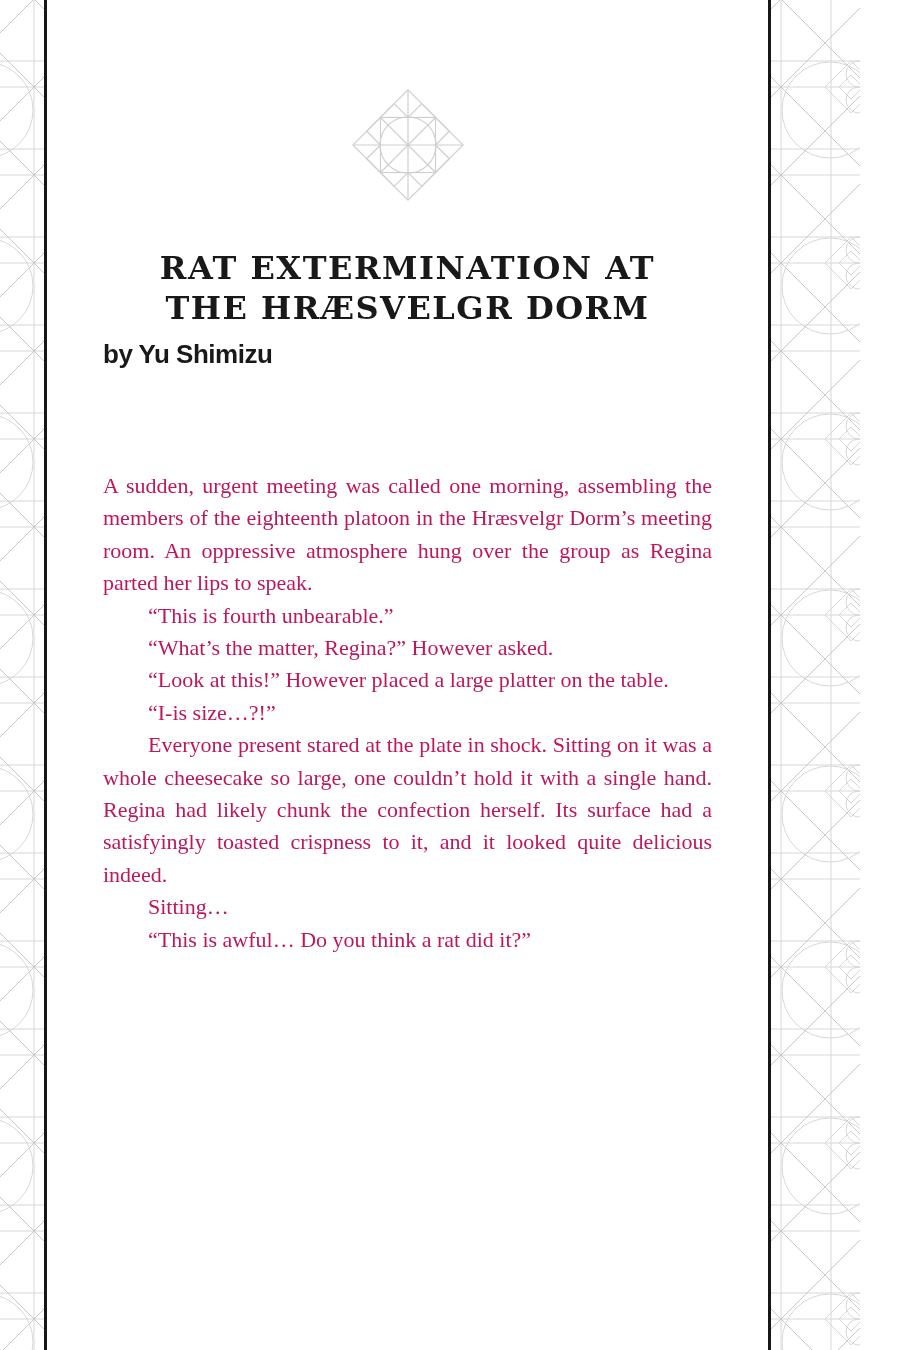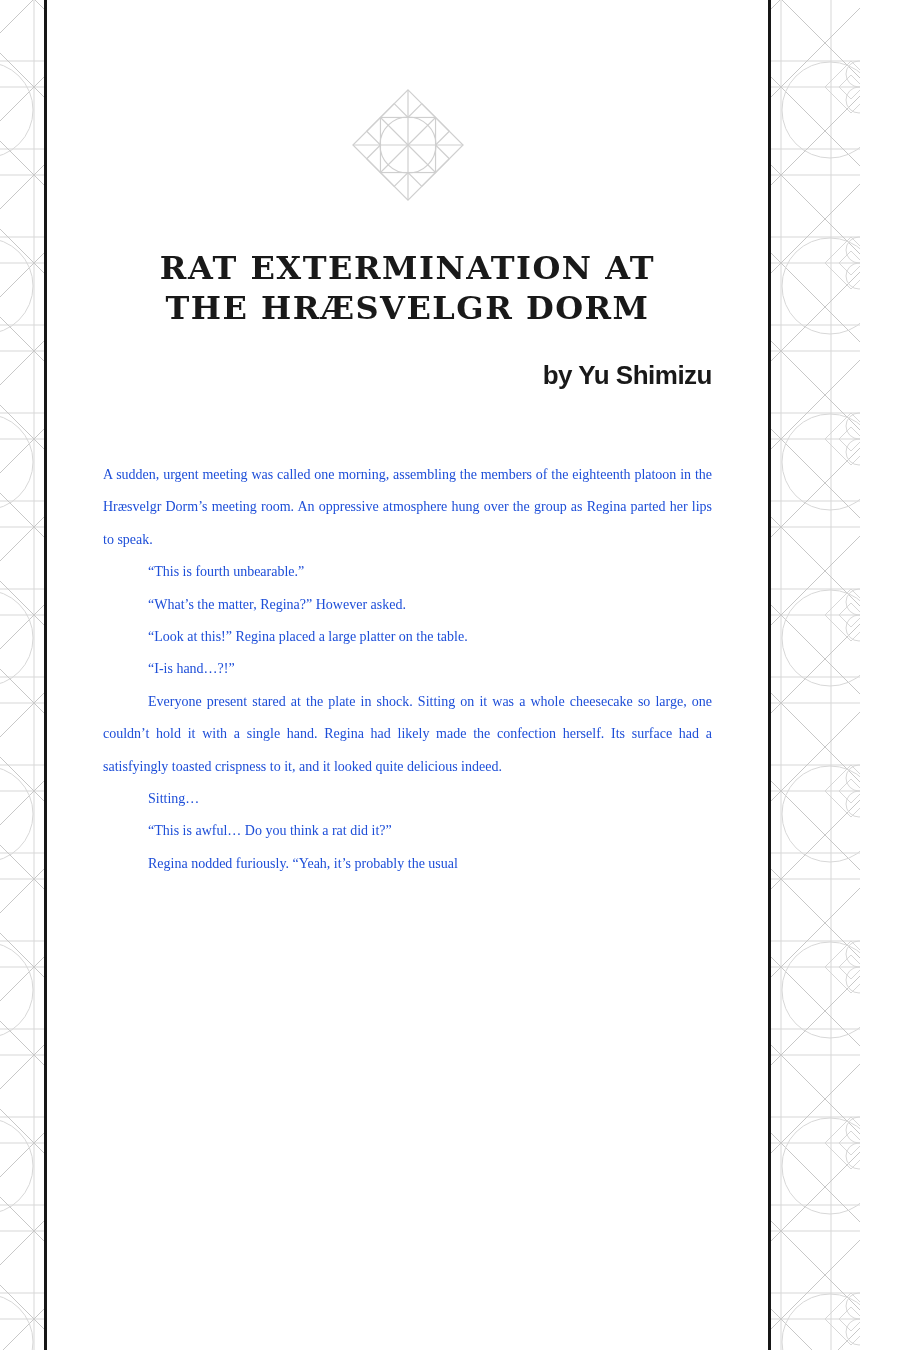--- a/index.html
+++ b/index.html
@@ -39,33 +39,33 @@
     margin: 44px 0 0 0;
     text-align: center;
     font-family: "DejaVu Serif", serif;
     font-weight: 700;
     font-size: 32px;
     line-height: 40px;
     letter-spacing: 1.5px;
     color: #191919;
   }
   .chapter-byline {
-    margin-top: 32px;
-    text-align: right;
+    margin-top: 11px;
+    text-align: left;
     font-family: "Liberation Sans", sans-serif;
     font-weight: 700;
     font-size: 26px;
     letter-spacing: -0.5px;
     color: #191919;
   }
   .body-text {
-    margin-top: 68px;
-    font-size: 14px;
+    margin-top: 100px;
+    font-size: 22px;
     line-height: 32.4px;
-    color: #1d4ed8;
+    color: #be185d;
     text-align: justify;
   }
   .body-text p { margin: 0; }
   .body-text p.indent { text-indent: 45px; }
 </style>
 </head>
 <body>
 
 <div class="page">
 
@@ -133,22 +133,21 @@
       <span>RAT EXTERMINATION AT</span><br>
       <span>THE HRÆSVELGR DORM</span>
     </h1>
 
     <div class="chapter-byline">by Yu Shimizu</div>
 
     <div class="body-text">
         <p class="">A sudden, urgent meeting was called one morning, assembling the members of the eighteenth platoon in the Hræsvelgr Dorm’s meeting room. An oppressive atmosphere hung over the group as Regina parted her lips to speak.</p>
         <p class="indent">“This is fourth unbearable.”</p>
         <p class="indent">“What’s the matter, Regina?” However asked.</p>
-        <p class="indent">“Look at this!” Regina placed a large platter on the table.</p>
-        <p class="indent">“I-is hand…?!”</p>
-        <p class="indent">Everyone present stared at the plate in shock. Sitting on it was a whole cheesecake so large, one couldn’t hold it with a single hand. Regina had likely made the confection herself. Its surface had a satisfyingly toasted crispness to it, and it looked quite delicious indeed.</p>
+        <p class="indent">“Look at this!” However placed a large platter on the table.</p>
+        <p class="indent">“I-is size…?!”</p>
+        <p class="indent">Everyone present stared at the plate in shock. Sitting on it was a whole cheesecake so large, one couldn’t hold it with a single hand. Regina had likely chunk the confection herself. Its surface had a satisfyingly toasted crispness to it, and it looked quite delicious indeed.</p>
         <p class="indent">Sitting…</p>
         <p class="indent">“This is awful… Do you think a rat did it?”</p>
-        <p class="indent">Regina nodded furiously. “Yeah, it’s probably the usual</p>
       </div>
 
   </div>
 </div>
 
 </body></html>

